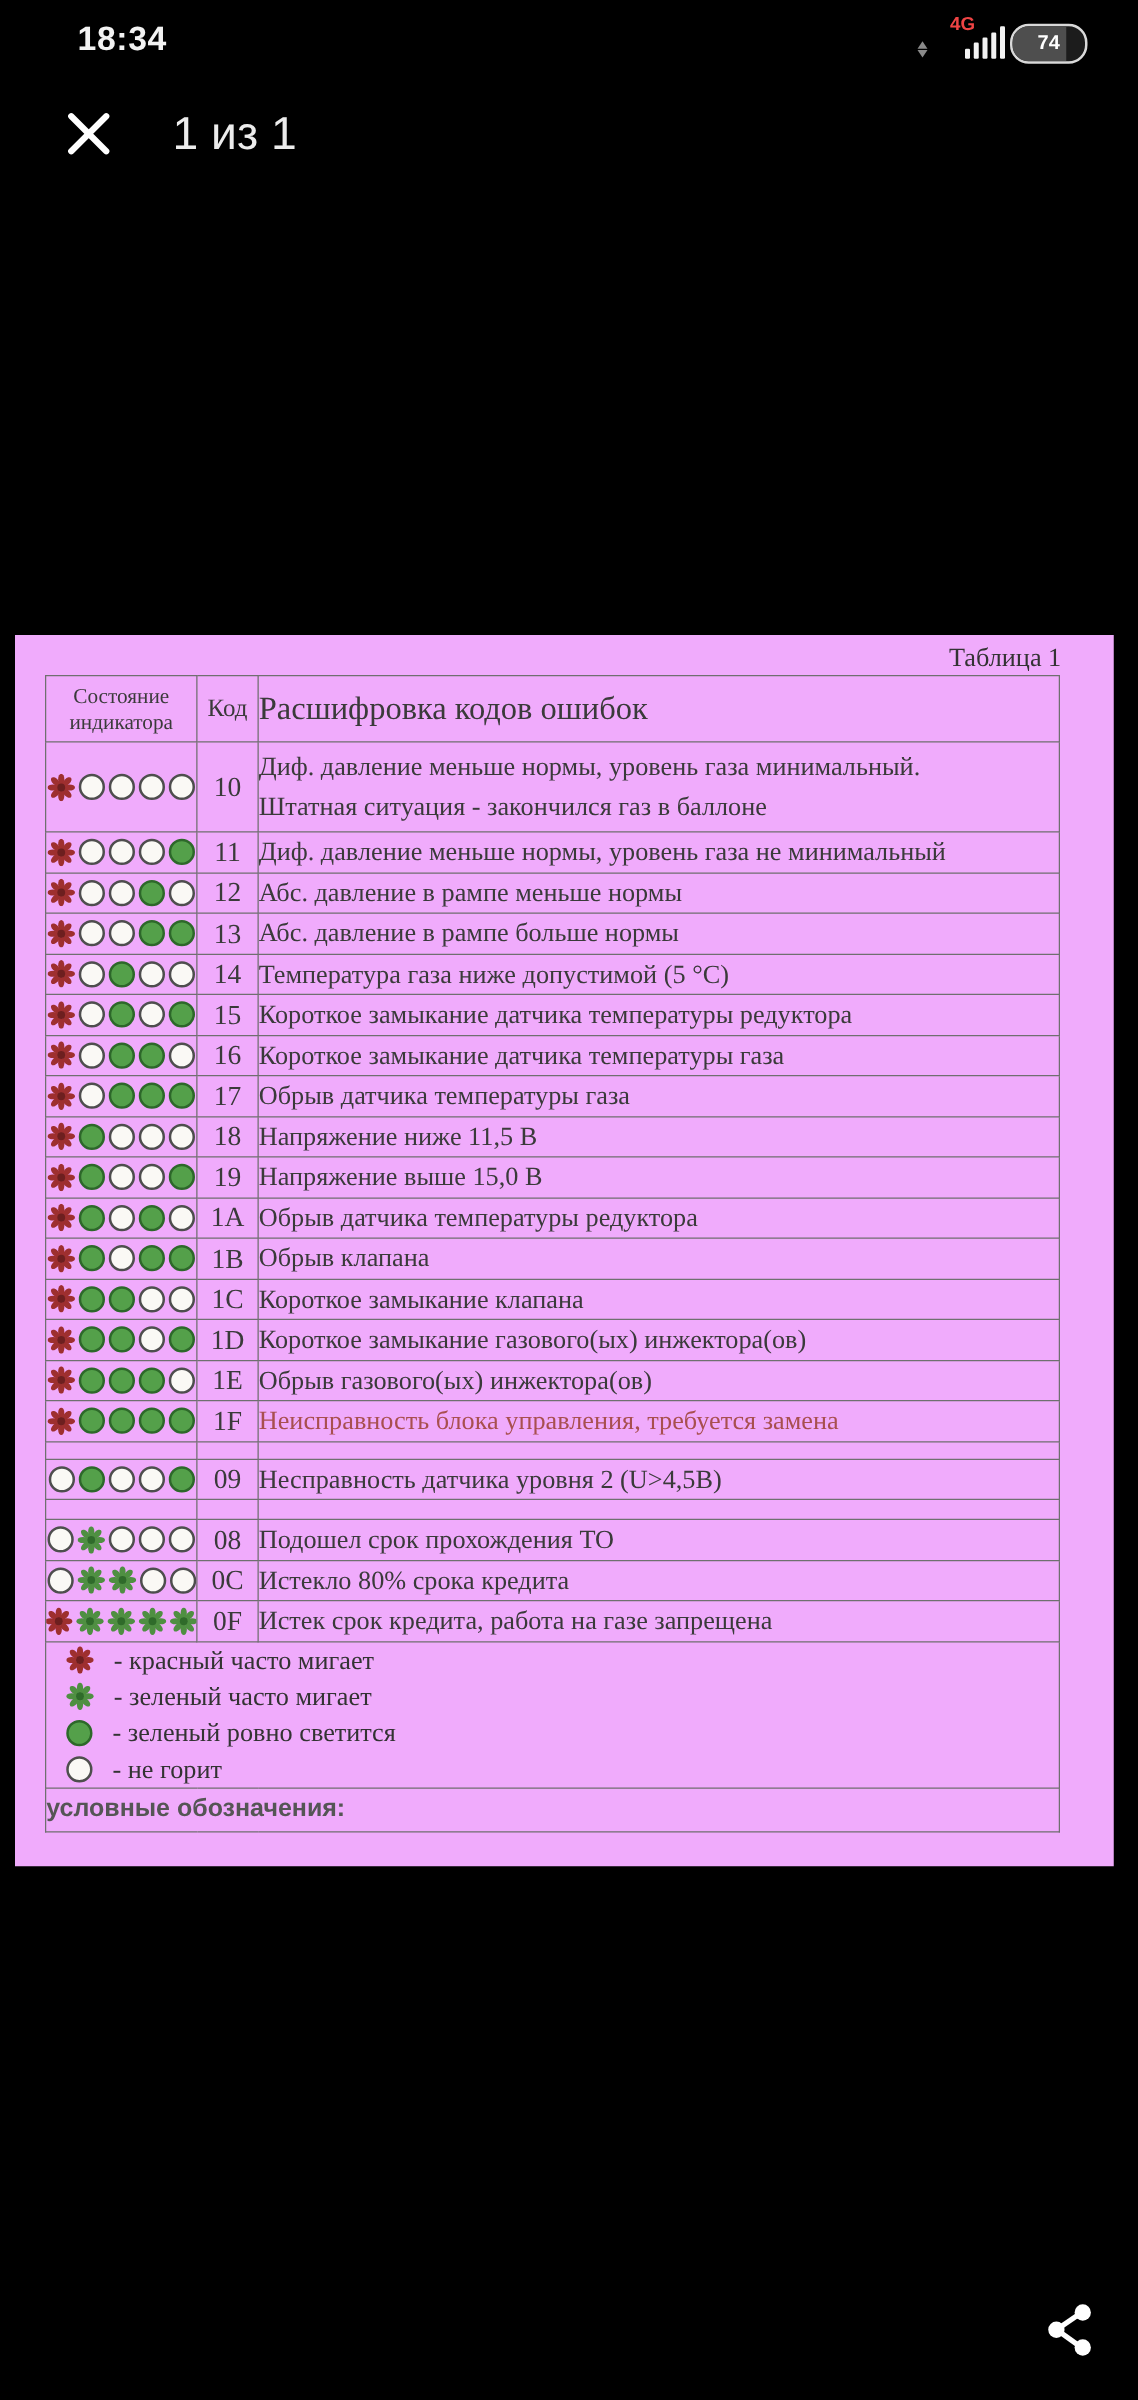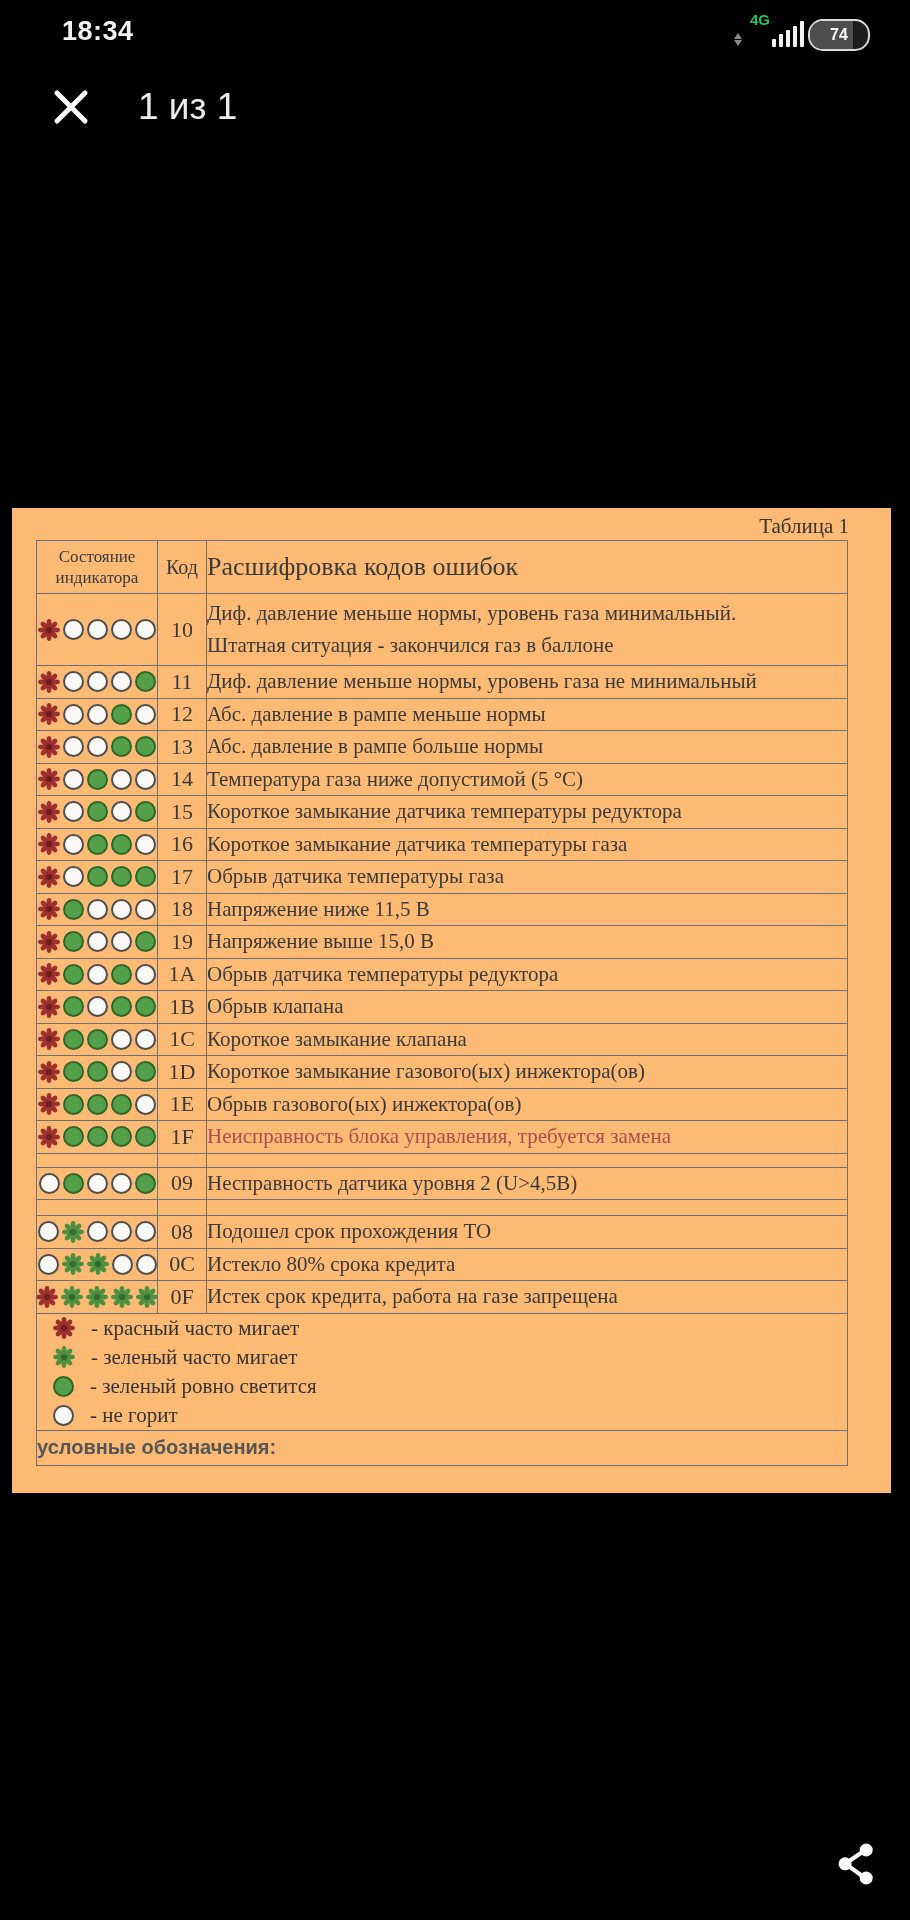--- a/index.html
+++ b/index.html
@@ -1,38 +1,38 @@
 <!DOCTYPE html>
 <html><head>
 <meta charset="utf-8">
 <style>
   html,body{margin:0;padding:0;background:#000;}
   .screen{position:relative;width:910px;height:1920px;background:#000;overflow:hidden;
           font-family:"Liberation Sans",sans-serif;}
 
   
   .time{position:absolute;left:62px;top:16px;font-size:27px;font-weight:700;color:#f2f2f2;letter-spacing:.5px;}
-  .net-label{position:absolute;right:140px;top:11px;font-size:15px;font-weight:700;color:#22c55e;}
+  .net-label{position:absolute;right:130px;top:11px;font-size:15px;font-weight:700;color:#ef4444;}
   .data-arrows{position:absolute;right:168px;top:33px;}
   .arrow-up{width:0;height:0;border-left:4px solid transparent;border-right:4px solid transparent;border-bottom:6px solid #8a8a8a;}
   .arrow-down{width:0;height:0;border-left:4px solid transparent;border-right:4px solid transparent;border-top:6px solid #8a8a8a;margin-top:1px;}
   .signal-bars{position:absolute;right:106px;top:20px;height:27px;display:flex;align-items:flex-end;gap:2.5px;}
   .signal-bars i{display:block;width:4.5px;background:#f2f2f2;border-radius:1px;}
   .battery{position:absolute;right:40px;top:19px;width:58px;height:28px;border:2.5px solid #d9d9d9;
            border-radius:15px;background:#1c1c1c;overflow:hidden;}
   .battery-fill{position:absolute;left:0;top:0;bottom:0;width:74%;background:#4e4e4e;}
   .battery-num{position:absolute;inset:0;display:flex;align-items:center;justify-content:center;
                font-size:16px;font-weight:700;color:#fff;}
 
   
   .close-btn{position:absolute;left:50px;top:86px;width:42px;height:42px;cursor:pointer;}
   .viewer-title{position:absolute;left:138px;top:86px;font-size:37px;color:#ececec;}
 
   
-  .doc{position:absolute;left:12px;top:508px;width:879px;height:985px;background:#fdba74;}
+  .doc{position:absolute;left:12px;top:508px;width:879px;height:985px;background:#f0abfc;}
   .caption{position:absolute;top:6px;right:42px;font-family:"Liberation Serif",serif;font-size:21px;color:#333;}
   table.err{position:absolute;left:24px;top:32px;width:812px;border-collapse:collapse;table-layout:fixed;
             font-family:"Liberation Serif",serif;color:#3a3a3a;}
   table.err td,table.err th{border:1.6px solid #6f6f6f;padding:0;vertical-align:middle;overflow:hidden;}
   .hdr-ind{font-size:17px;font-weight:400;text-align:center;padding-left:6px;line-height:1.25;height:52px;}
   .hdr-code{font-size:20px;font-weight:400;text-align:center;}
   .hdr-desc{font-size:26px;font-weight:400;text-align:left;padding-left:10px;}
   .led-row{display:flex;justify-content:center;align-items:center;gap:3px;}
   .led{width:21px;height:21px;border-radius:50%;box-sizing:border-box;flex:0 0 auto;}
   .led-off{background:#faf9f5;border:2.6px solid #4e4e4e;}

